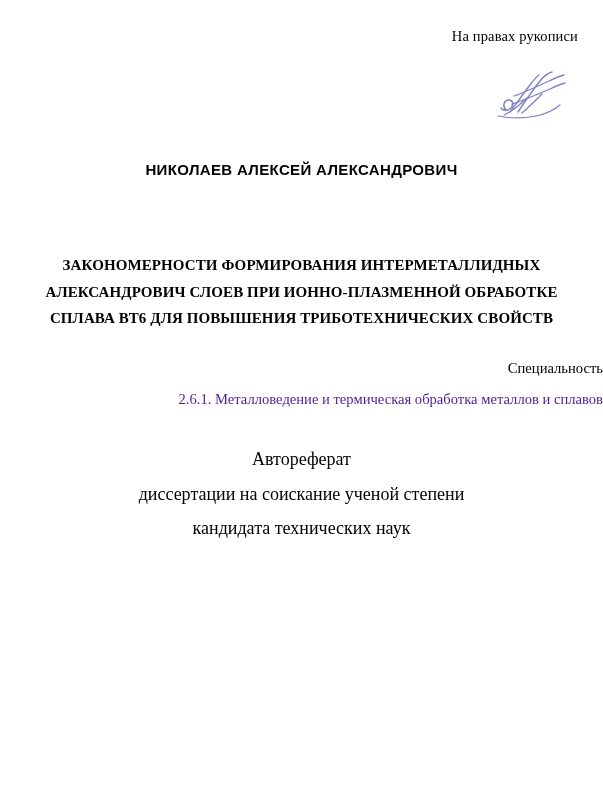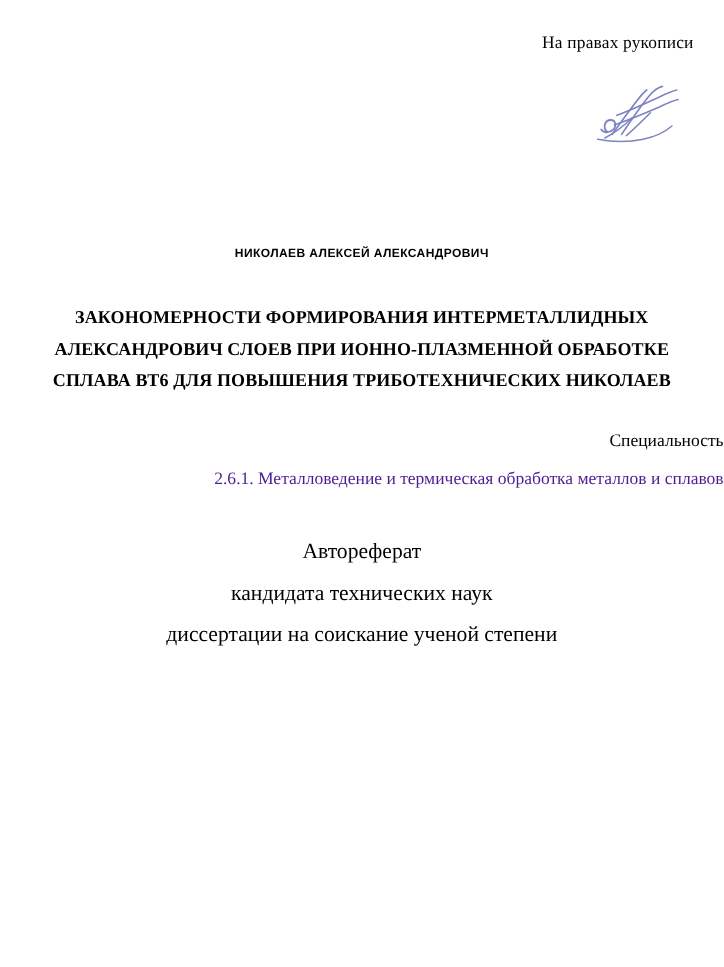--- a/index.html
+++ b/index.html
@@ -61,25 +61,24 @@
 
   
   .author-name {
     position: absolute;
     top: 161px;
     left: 0;
     width: 100%;
     text-align: center;
     font-family: "Liberation Sans", "DejaVu Sans", sans-serif;
     font-weight: 700;
-    font-size: 10px;
+    font-size: 15px;
     letter-spacing: 0.35px;
     color: #000;
     white-space: nowrap;
-    margin-top: 45px;
   }
 
   
   .doc-title {
     position: absolute;
     top: 252px;
     left: 18px;
     width: 567px;
     text-align: center;
     font-family: "Liberation Serif", "DejaVu Serif", serif;
@@ -168,29 +167,29 @@
       <path class="ink" stroke-width="1.2" d="M6 50 C16 52, 30 53, 44 50 C54 48, 62 44, 68 39"></path>
       <path class="ink" stroke-width="1.2" d="M12 49 C20 45, 28 39, 35 32"></path>
     </svg>
   </div>
 
   <div class="author-name">НИКОЛАЕВ АЛЕКСЕЙ АЛЕКСАНДРОВИЧ</div>
 
   <div class="doc-title">
     <span class="tline">ЗАКОНОМЕРНОСТИ ФОРМИРОВАНИЯ ИНТЕРМЕТАЛЛИДНЫХ</span>
     <span class="tline">АЛЕКСАНДРОВИЧ СЛОЕВ ПРИ ИОННО-ПЛАЗМЕННОЙ ОБРАБОТКЕ</span>
-    <span class="tline">СПЛАВА ВТ6 ДЛЯ ПОВЫШЕНИЯ ТРИБОТЕХНИЧЕСКИХ НИКОЛАЕВ</span>
+    <span class="tline">СПЛАВА ВТ6 ДЛЯ ПОВЫШЕНИЯ ТРИБОТЕХНИЧЕСКИХ СВОЙСТВ</span>
   </div>
 
   <div class="specialty">
     <span class="heading">Специальность</span>
     <span class="code-line">2.6.1. Металловедение и термическая обработка металлов и сплавов</span>
   </div>
 
   <div class="degree-block">
     <span class="line">Автореферат</span>
+    <span class="line">диссертации на соискание ученой степени</span>
     <span class="line">кандидата технических наук</span>
-    <span class="line">диссертации на соискание ученой степени</span>
   </div>
 
   <div class="place-year">Москва, 2023 г.</div>
 
 </div>
 
 </body></html>

